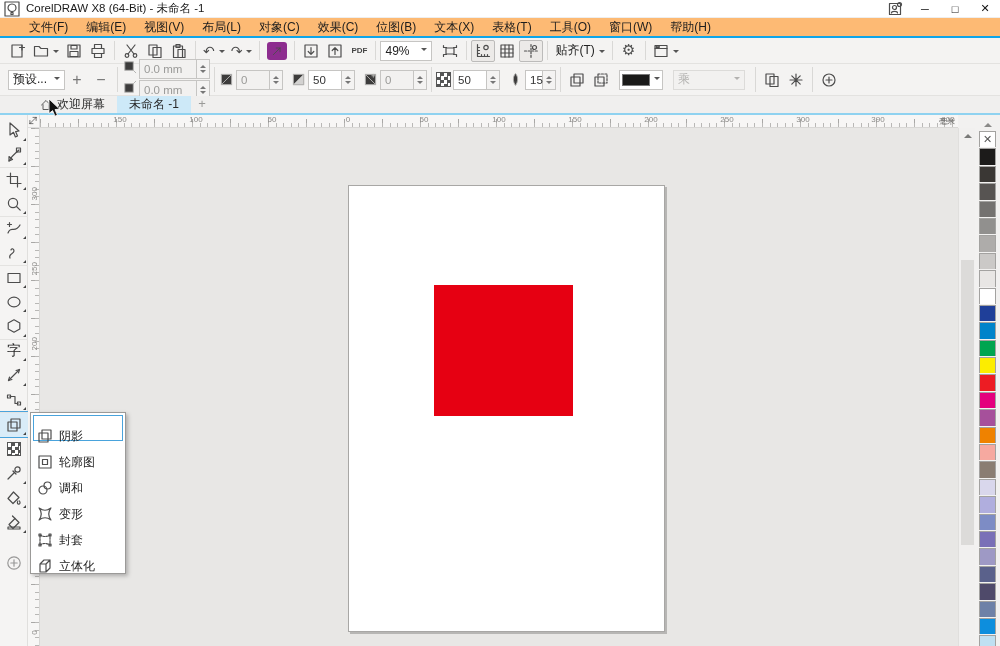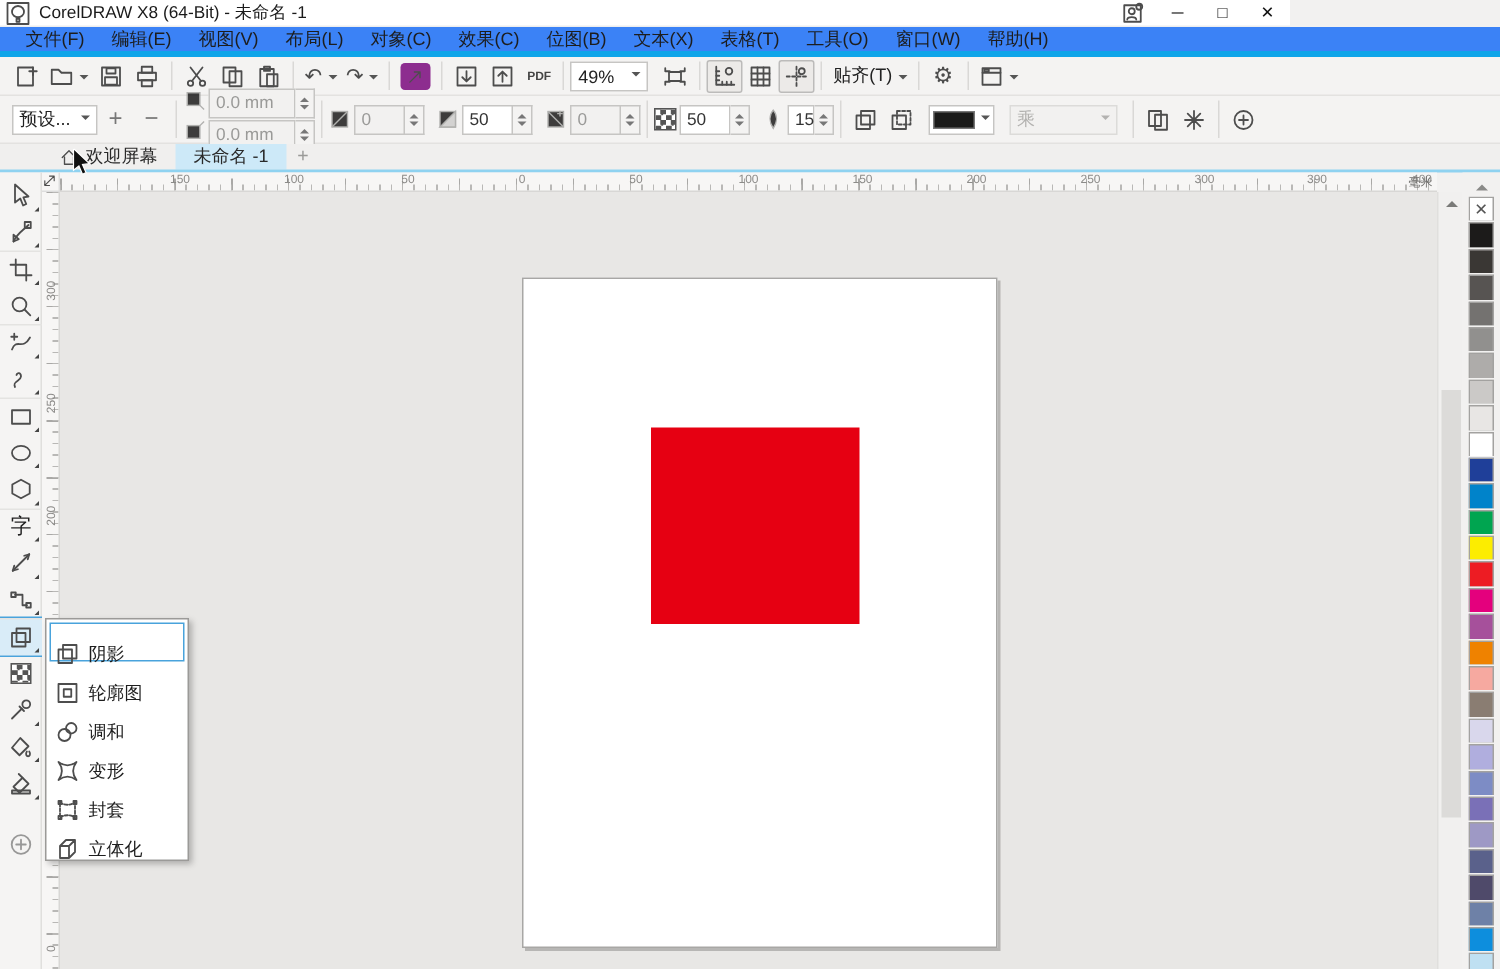--- a/index.html
+++ b/index.html
@@ -4,26 +4,26 @@
 <style>
   * { margin:0; padding:0; box-sizing:border-box; }
   html,body { width:1000px; height:646px; overflow:hidden;
     font-family:"Liberation Sans","DejaVu Sans",sans-serif; font-size:12px; color:#222;
     background:#f2f1f0; position:relative; -webkit-font-smoothing:antialiased; }
   svg.svgi { width:16px; height:16px; display:block; }
   svg.svgi * { fill:none; stroke:#4d4d4d; stroke-width:1.2; stroke-linecap:round; stroke-linejoin:round; }
   .dd { width:0; height:0; border:3.5px solid transparent; border-top-color:#555; margin-left:4px; margin-top:4px; display:inline-block; }
   .sep { width:1px; align-self:stretch; background:#d9d8d6; margin:3px 4px; }
   
-  #titlebar { position:absolute; left:0; top:0; width:860px; height:18px; background:#fff; display:flex; align-items:center; padding-left:4px; border-bottom:1px solid #eee; }
+  #titlebar { position:absolute; left:0; top:0; width:1000px; height:18px; background:#fff; display:flex; align-items:center; padding-left:4px; border-bottom:1px solid #eee; }
   #titlebar .title { margin-left:6px; font-size:11.5px; color:#1a1a1a; }
   #titlebar .spacer { flex:1; }
   .wbtn { width:30px; height:18px; display:flex; align-items:center; justify-content:center; font-size:11px; color:#111; }
   
-  #menubar { position:absolute; left:0; top:18px; width:1000px; height:20px; background:#3b82f6; display:flex; align-items:center; padding-left:8px; border-bottom:4px solid #0ea5e9; }
+  #menubar { position:absolute; left:0; top:18px; width:1000px; height:20px; background:#fdba74; display:flex; align-items:center; padding-left:20px; border-bottom:2px solid #0ea5e9; }
   #menubar .mitem { padding:2px 9px; color:#1d1d1d; font-size:12px; }
   
   #stdbar { position:absolute; left:0; top:38px; width:1000px; height:26px; background:#f4f3f2; display:flex; align-items:center; padding-left:6px; border-bottom:1px solid #e3e2e0; }
   .tb { height:22px; min-width:24px; display:flex; align-items:center; justify-content:center; border:1px solid transparent; border-radius:2px; padding:0 2px; }
   .tb.pressed { border-color:#bcbbba; background:#eceae8; }
   .combo { height:20px; background:#fff; border:1px solid #c6c5c3; display:flex; align-items:center; padding:0 4px; }
   .g { font-family:"DejaVu Sans",sans-serif; font-size:14px; color:#4d4d4d; line-height:1; }
   #searchbtn { width:20px; height:18px; border-radius:3px; display:flex; align-items:center; justify-content:center; }
   .pdftxt { font-size:8px; font-weight:bold; color:#444; line-height:1; text-align:center; }
   

